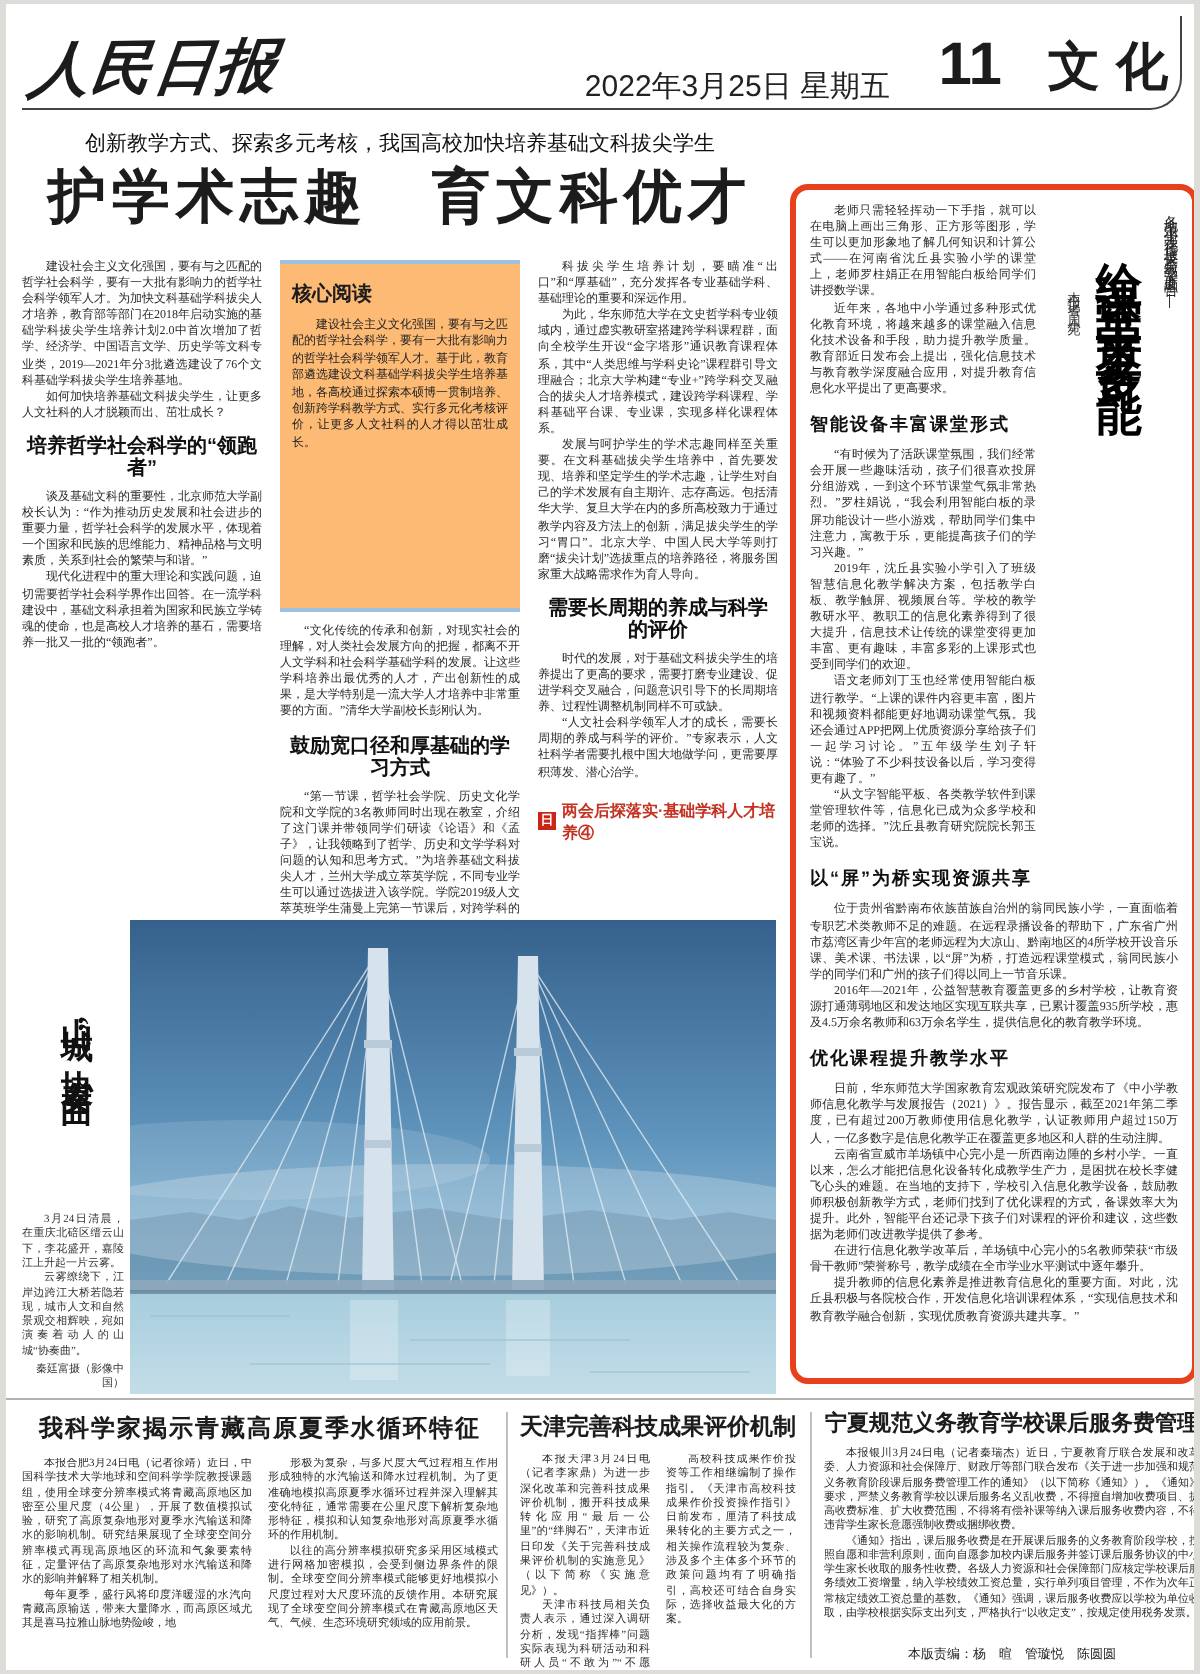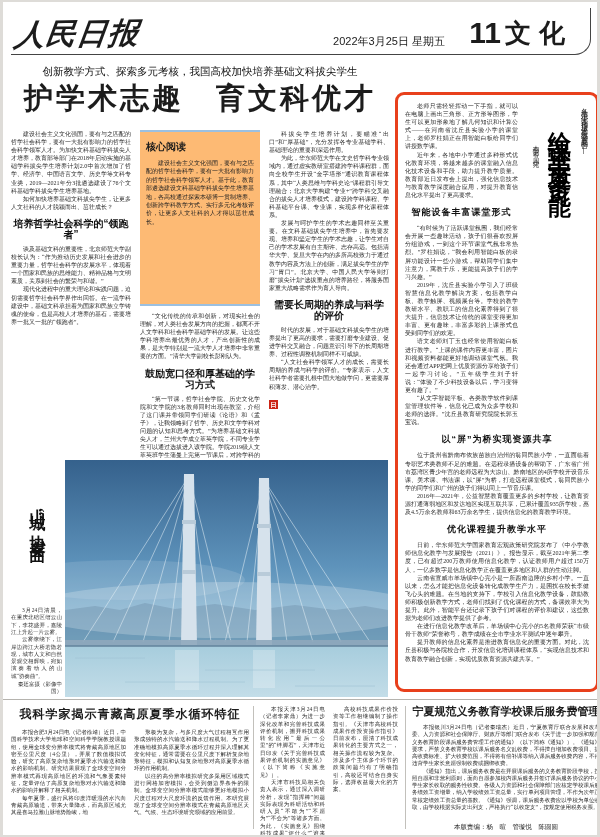--- a/index.html
+++ b/index.html
@@ -2,23 +2,23 @@
 <html><head>
 <meta charset="utf-8">
 <style>
   html,body{margin:0;padding:0;}
   body{background:#dedcd8;font-family:"Liberation Serif",serif;}
   #page{position:relative;width:594px;height:833px;background:#ffffff;margin:2px auto 2px;overflow:hidden;color:#1c1c1c;}
 
   
   .head-rule{position:absolute;left:8px;right:6px;top:6px;height:46px;border-bottom:1.5px solid #444;border-right:1.5px solid #444;border-bottom-right-radius:16px;}
   .logo{position:absolute;left:12px;top:12px;font-size:30px;font-weight:900;font-style:italic;letter-spacing:1px;transform:skewX(-8deg) rotate(-1deg);font-family:"Liberation Serif",serif;}
-  .m-date{position:absolute;right:152px;top:32px;font-size:11px;color:#222;font-family:"Liberation Sans",sans-serif;}
+  .m-date{position:absolute;right:152px;top:32px;font-size:15px;color:#222;font-family:"Liberation Sans",sans-serif;}
   .m-num{position:absolute;right:96px;top:14px;font-size:30px;font-weight:bold;font-family:"Liberation Sans",sans-serif;}
-  .m-sec{position:absolute;right:24px;top:14px;font-size:26px;font-weight:900;letter-spacing:8px;}
+  .m-sec{position:absolute;right:5px;top:14px;font-size:26px;font-weight:900;letter-spacing:8px;}
 
   
   .kicker{position:absolute;left:8px;top:63px;width:378px;text-align:center;font-size:10.5px;font-family:"Liberation Sans",sans-serif;color:#111;}
   .bigtitle{position:absolute;left:8px;top:77px;width:378px;text-align:center;font-size:29px;font-weight:900;letter-spacing:3px;font-family:Liberation Mono, monospace;}
   .byline{position:absolute;left:8px;top:114px;width:378px;text-align:center;font-size:7px;color:#333;}
   .main-cols{position:absolute;left:8px;top:128px;width:378px;height:329px;display:flex;gap:9px;overflow:hidden;}
   .col{flex:1;overflow:hidden;}
   .t p{font-size:6px;line-height:8.1px;margin:0;text-indent:2em;text-align:justify;color:#2b2b2b;}
   .sh{font-weight:bold;font-size:10px;line-height:11px;text-align:center;margin:7px 2px 5px;font-family:"Liberation Sans",sans-serif;color:#111;}
   .corebox{background:#fdba74;border-top:2px solid #9cc0e0;border-bottom:2px solid #9cc0e0;padding:8px 6px;height:156px;overflow:hidden;margin-bottom:6px;}
@@ -34,21 +34,21 @@
   .caption p{font-size:5.5px;line-height:7.3px;margin:0;text-indent:2em;text-align:justify;color:#333;}
   .credit{font-size:5.5px;text-align:right;margin-top:1px;color:#333;}
   .photo{position:absolute;left:62px;top:458px;width:323px;height:237px;overflow:hidden;}
 
   
   .feature{position:absolute;left:392px;top:90px;width:204px;height:600px;border:3px solid #e8401c;border-radius:9px;background:#fff;padding:7px 7px 6px;box-sizing:border-box;overflow:hidden;}
   .vstrip{float:right;width:66px;height:312px;margin-left:5px;display:flex;justify-content:flex-end;}
   .vkicker{writing-mode:vertical-rl;font-size:7px;letter-spacing:2px;color:#222;font-family:"Liberation Sans",sans-serif;}
   .vtitle2{writing-mode:vertical-rl;font-size:23px;font-weight:900;letter-spacing:8px;margin:10px 4px 0 4px;color:#000;}
   .vbyline{writing-mode:vertical-rl;font-size:6.5px;letter-spacing:2px;margin-top:38px;color:#333;}
-  .fsh{font-weight:bold;font-size:9px;text-align:center;margin:7px 0 5px;font-family:"Liberation Sans",sans-serif;letter-spacing:1px;color:#111;}
+  .fsh{font-weight:bold;font-size:9px;margin:7px 0 5px;font-family:"Liberation Sans",sans-serif;letter-spacing:1px;color:#111;}
 
   
   .brule{position:absolute;left:0;right:0;top:697px;border-top:1px solid #b5b3ae;}
   .vdiv{position:absolute;top:704px;bottom:6px;border-left:1px solid #c2c0bb;}
   .btitle{font-size:12px;font-weight:900;text-align:center;letter-spacing:1px;font-family:"Liberation Sans",sans-serif;margin:0 0 6px;}
   .b1{position:absolute;left:8px;top:704px;width:238px;height:129px;overflow:hidden;}
   .b2{position:absolute;left:257px;top:704px;width:138px;height:129px;overflow:hidden;}
   .b2 .btitle{font-size:11.5px;letter-spacing:0;}
   .bcols{display:flex;gap:8px;overflow:hidden;}
   .bcols .col p{font-size:5.5px;line-height:7.3px;}
@@ -91,20 +91,21 @@
     </div>
     <div class="col t">
       <p>科拔尖学生培养计划，要瞄准“出口”和“厚基础”，充分发挥各专业基础学科、基础理论的重要和深远作用。</p>
       <p>为此，华东师范大学在文史哲学科专业领域内，通过虚实教研室搭建跨学科课程群，面向全校学生开设“金字塔形”通识教育课程体系，其中“人类思维与学科史论”课程群引导文理融合；北京大学构建“专业+”跨学科交叉融合的拔尖人才培养模式，建设跨学科课程、学科基础平台课、专业课，实现多样化课程体系。</p>
       <p>发展与呵护学生的学术志趣同样至关重要。在文科基础拔尖学生培养中，首先要发现、培养和坚定学生的学术志趣，让学生对自己的学术发展有自主期许、志存高远。包括清华大学、复旦大学在内的多所高校致力于通过教学内容及方法上的创新，满足拔尖学生的学习“胃口”。北京大学、中国人民大学等则打磨“拔尖计划”选拔重点的培养路径，将服务国家重大战略需求作为育人导向。</p>
       <div class="sh">需要长周期的养成与科学的评价</div>
       <p>时代的发展，对于基础文科拔尖学生的培养提出了更高的要求，需要打磨专业建设、促进学科交叉融合，问题意识引导下的长周期培养、过程性调整机制同样不可或缺。</p>
       <p>“人文社会科学领军人才的成长，需要长周期的养成与科学的评价。”专家表示，人文社科学者需要扎根中国大地做学问，更需要厚积薄发、潜心治学。</p>
       <div class="tag">
         <span class="tag-icon">日</span>
+        <span>两会后探落实·基础学科人才培养④</span>
       </div>
     </div>
   </div>
 
   <div class="photo-strip">
     <div class="vtitle">山城“协奏曲”</div>
     <div class="caption">
       <p>3月24日清晨，在重庆北碚区缙云山下，李花盛开，嘉陵江上升起一片云雾。</p>
       <p>云雾缭绕下，江岸边跨江大桥若隐若现，城市人文和自然景观交相辉映，宛如演奏着动人的山城“协奏曲”。</p>
       <div class="credit">秦廷富摄（影像中国）</div>
@@ -207,20 +208,21 @@
         <p>每年夏季，盛行风将印度洋暖湿的水汽向青藏高原输送，带来大量降水，而高原区域尤其是喜马拉雅山脉地势险峻，地</p>
       </div>
       <div class="col">
         <p>形极为复杂，与多尺度大气过程相互作用形成独特的水汽输送和降水过程机制。为了更准确地模拟高原夏季水循环过程并深入理解其变化特征，通常需要在公里尺度下解析复杂地形特征，模拟和认知复杂地形对高原夏季水循环的作用机制。</p>
         <p>以往的高分辨率模拟研究多采用区域模式进行网格加密模拟，会受到侧边界条件的限制。全球变空间分辨率模式能够更好地模拟小尺度过程对大尺度环流的反馈作用。本研究展现了全球变空间分辨率模式在青藏高原地区天气、气候、生态环境研究领域的应用前景。</p>
       </div>
     </div>
   </div>
 
   <div class="b2">
+    <div class="btitle">天津完善科技成果评价机制</div>
     <div class="bcols t">
       <div class="col">
         <p>本报天津3月24日电（记者李家鼎）为进一步深化改革和完善科技成果评价机制，搬开科技成果转化应用“最后一公里”的“绊脚石”，天津市近日印发《关于完善科技成果评价机制的实施意见》（以下简称《实施意见》）。</p>
         <p>天津市科技局相关负责人表示，通过深入调研分析，发现“指挥棒”问题实际表现为科研活动和科研人员“不敢为”“不愿为”“不会为”等诸多方面。为此，《实施意见》围绕科技成果“评什么”“谁来评”“怎么评”“怎么用”等难题，改革考核奖励机制，在政策层面画出权限、以薪酬分配激励营造氛围。</p>
       </div>
       <div class="col">
         <p>高校科技成果作价投资等工作相继编制了操作指引。《天津市高校科技成果作价投资操作指引》日前发布，厘清了科技成果转化的主要方式之一，相关操作流程较为复杂、涉及多个主体多个环节的政策问题均有了明确指引，高校还可结合自身实际，选择收益最大化的方案。</p>
       </div>
     </div>
   </div>

